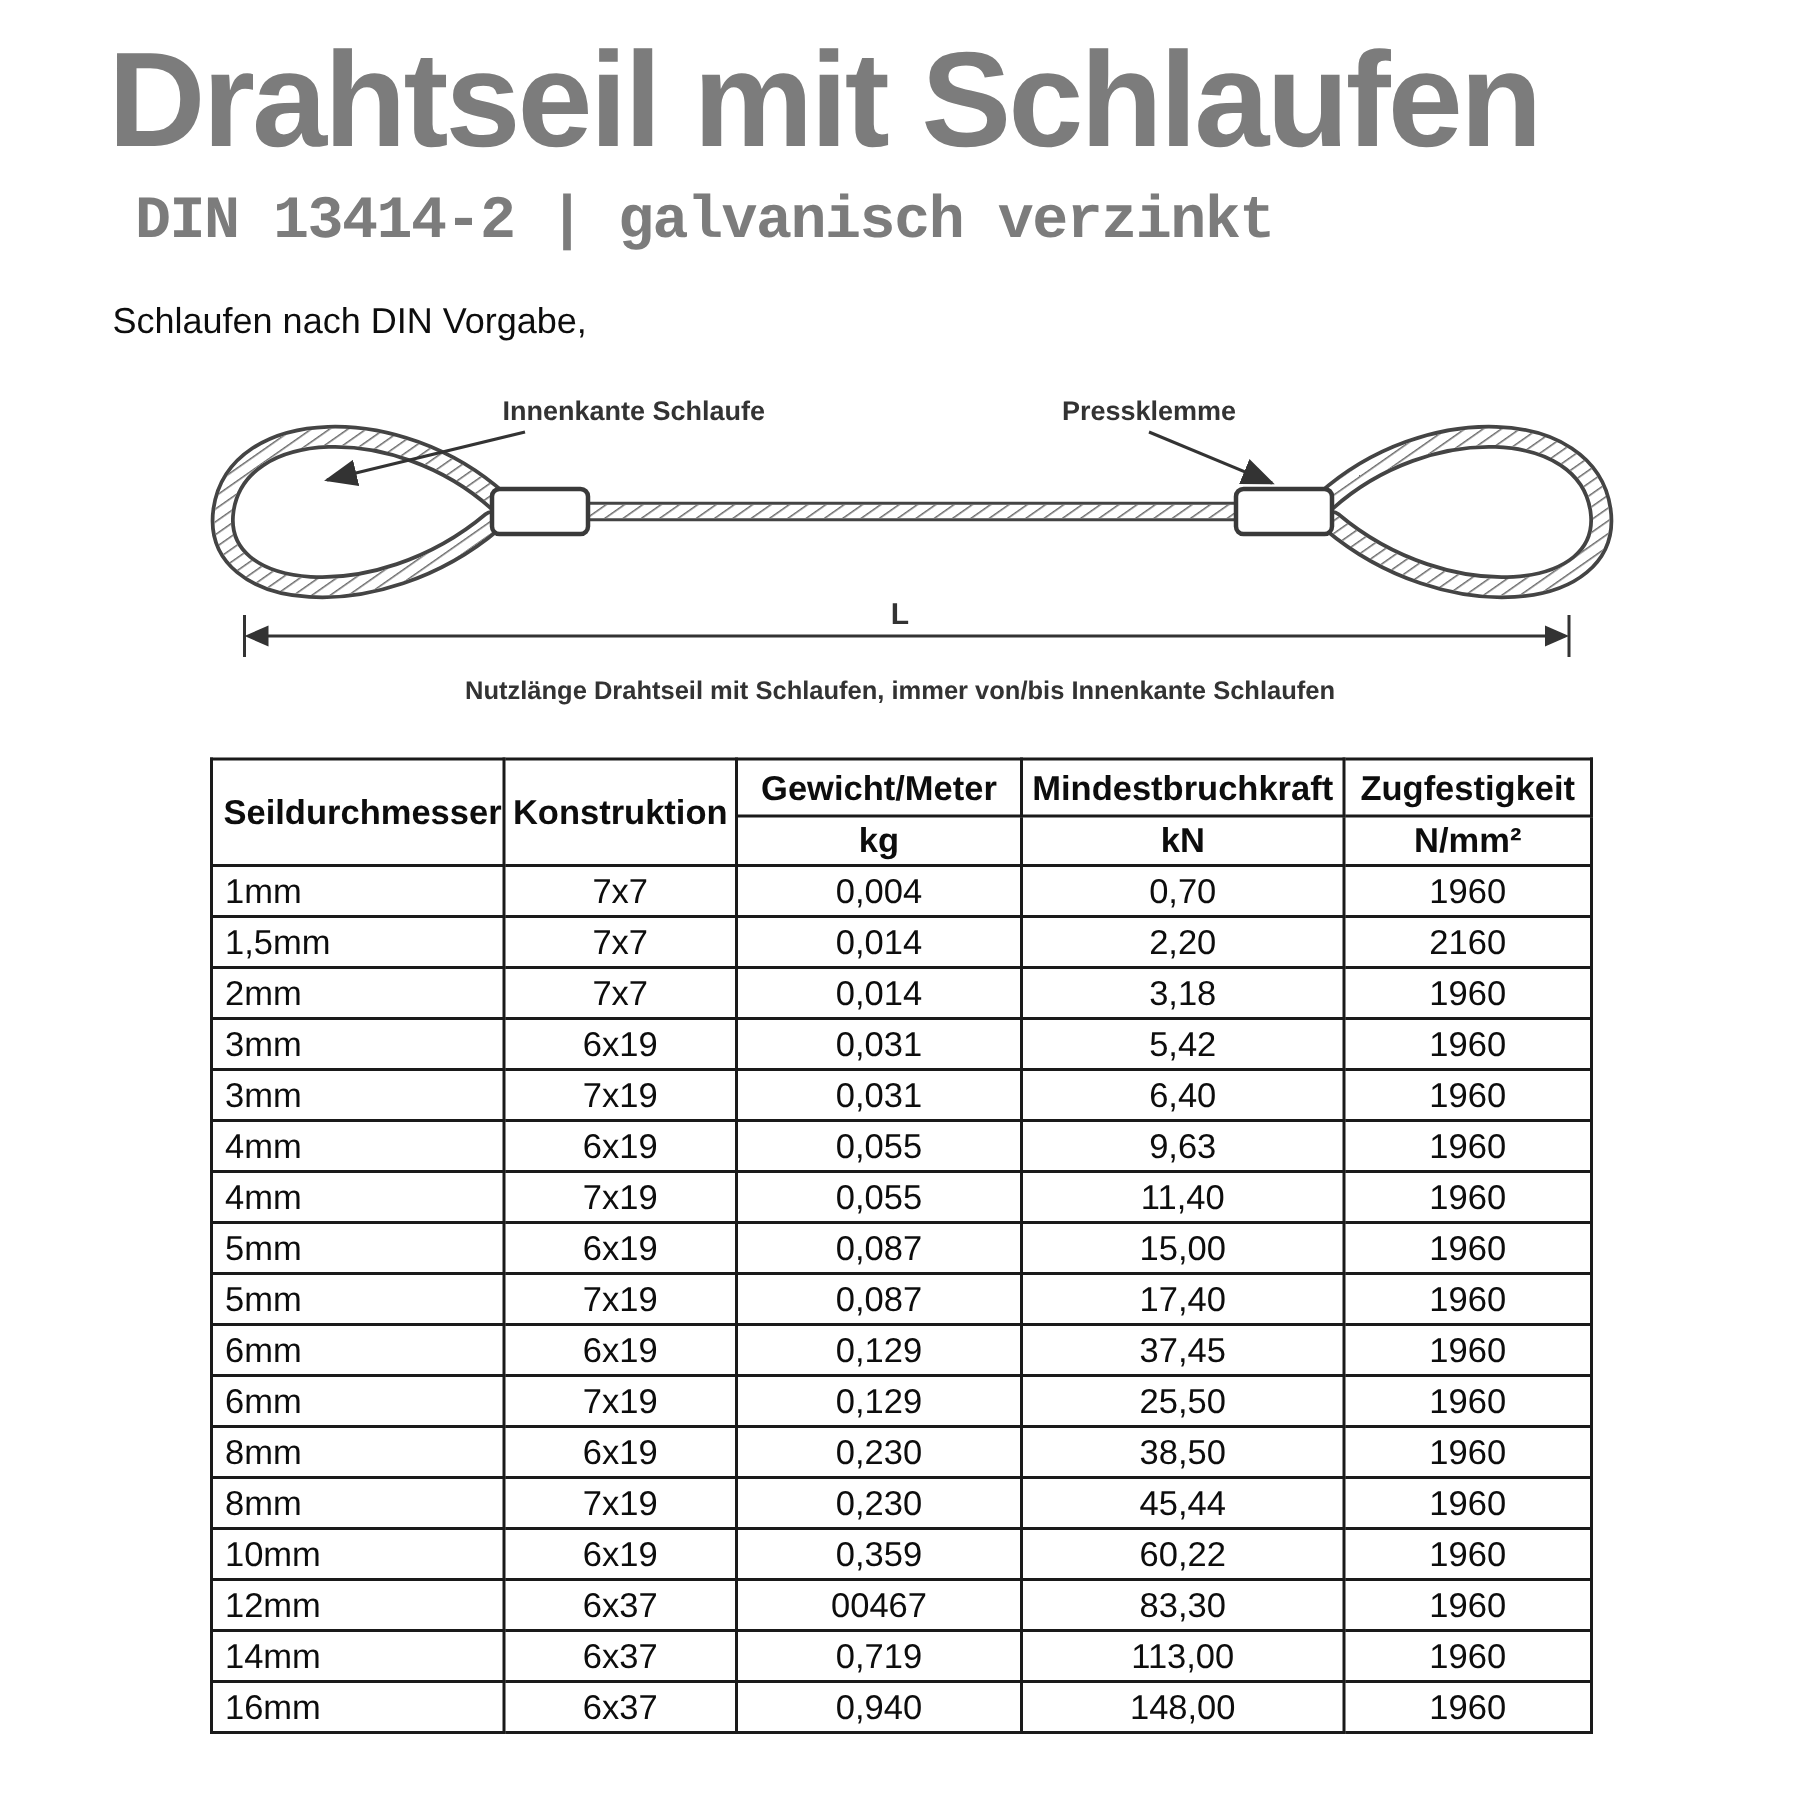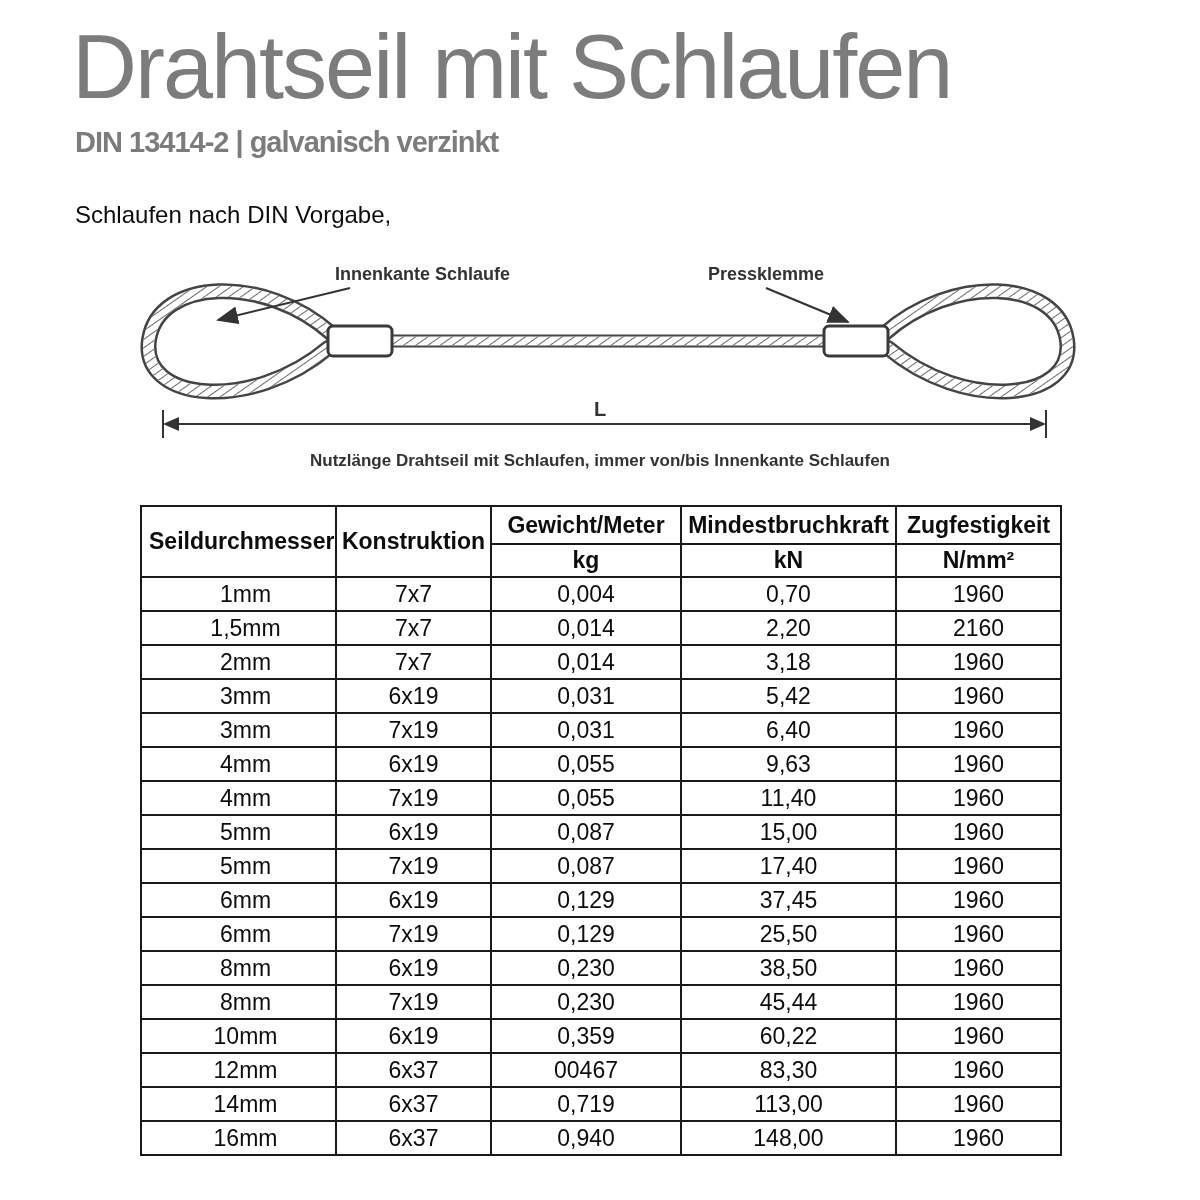--- a/index.html
+++ b/index.html
@@ -13,27 +13,27 @@
   body{
     background:#ffffff;
     font-family:"Liberation Sans",sans-serif;
     color:var(--text);
     position:relative;
     overflow:hidden;
   }
   .page{position:absolute;inset:0;}
   .title{
     position:absolute;left:72px;top:16px;
-    font-size:90px;font-weight:normal;letter-spacing:-2px;
+    font-size:90px;font-weight:bold;letter-spacing:-2px;
     color:var(--heading);white-space:nowrap;text-align:right;
   }
   .subtitle{
-    position:absolute;left:75px;top:126px;
-    font-size:29px;font-weight:bold;letter-spacing:-1px;
-    color:var(--heading);white-space:nowrap;
+    position:absolute;left:90px;top:126px;
+    font-size:40px;font-weight:bold;letter-spacing:-1px;
+    color:var(--heading);white-space:nowrap;font-family:Liberation Mono, monospace;
   }
   .note{
     position:absolute;left:75px;
     font-size:24px;color:#0d0d0d;white-space:nowrap;
   }
   .note1{top:201px;}
   .note2{top:215px;}
   .diagram{
     position:absolute;left:60px;top:252px;width:1080px;height:235px;
   }
@@ -56,21 +56,21 @@
   table.spec th{
     font-size:23px;font-weight:bold;height:38px;
     text-align:center;padding:2px 4px;
   }
   table.spec th.first{text-align:center;padding-left:7px;}
   table.spec th.unit{height:32px;}
   table.spec td{
     font-size:23px;font-weight:normal;height:34px;
     text-align:center;padding:0 6px;white-space:nowrap;
   }
-  table.spec td.first{text-align:center;padding-left:20px;}
+  table.spec td.first{text-align:left;padding-left:8px;}
 </style>
 </head>
 <body>
 
 <div class="page">
 
   <h1 class="title">Drahtseil mit Schlaufen</h1>
   <h2 class="subtitle">DIN 13414-2 | galvanisch verzinkt</h2>
   <p class="note note1">Schlaufen nach DIN Vorgabe,</p>
 

